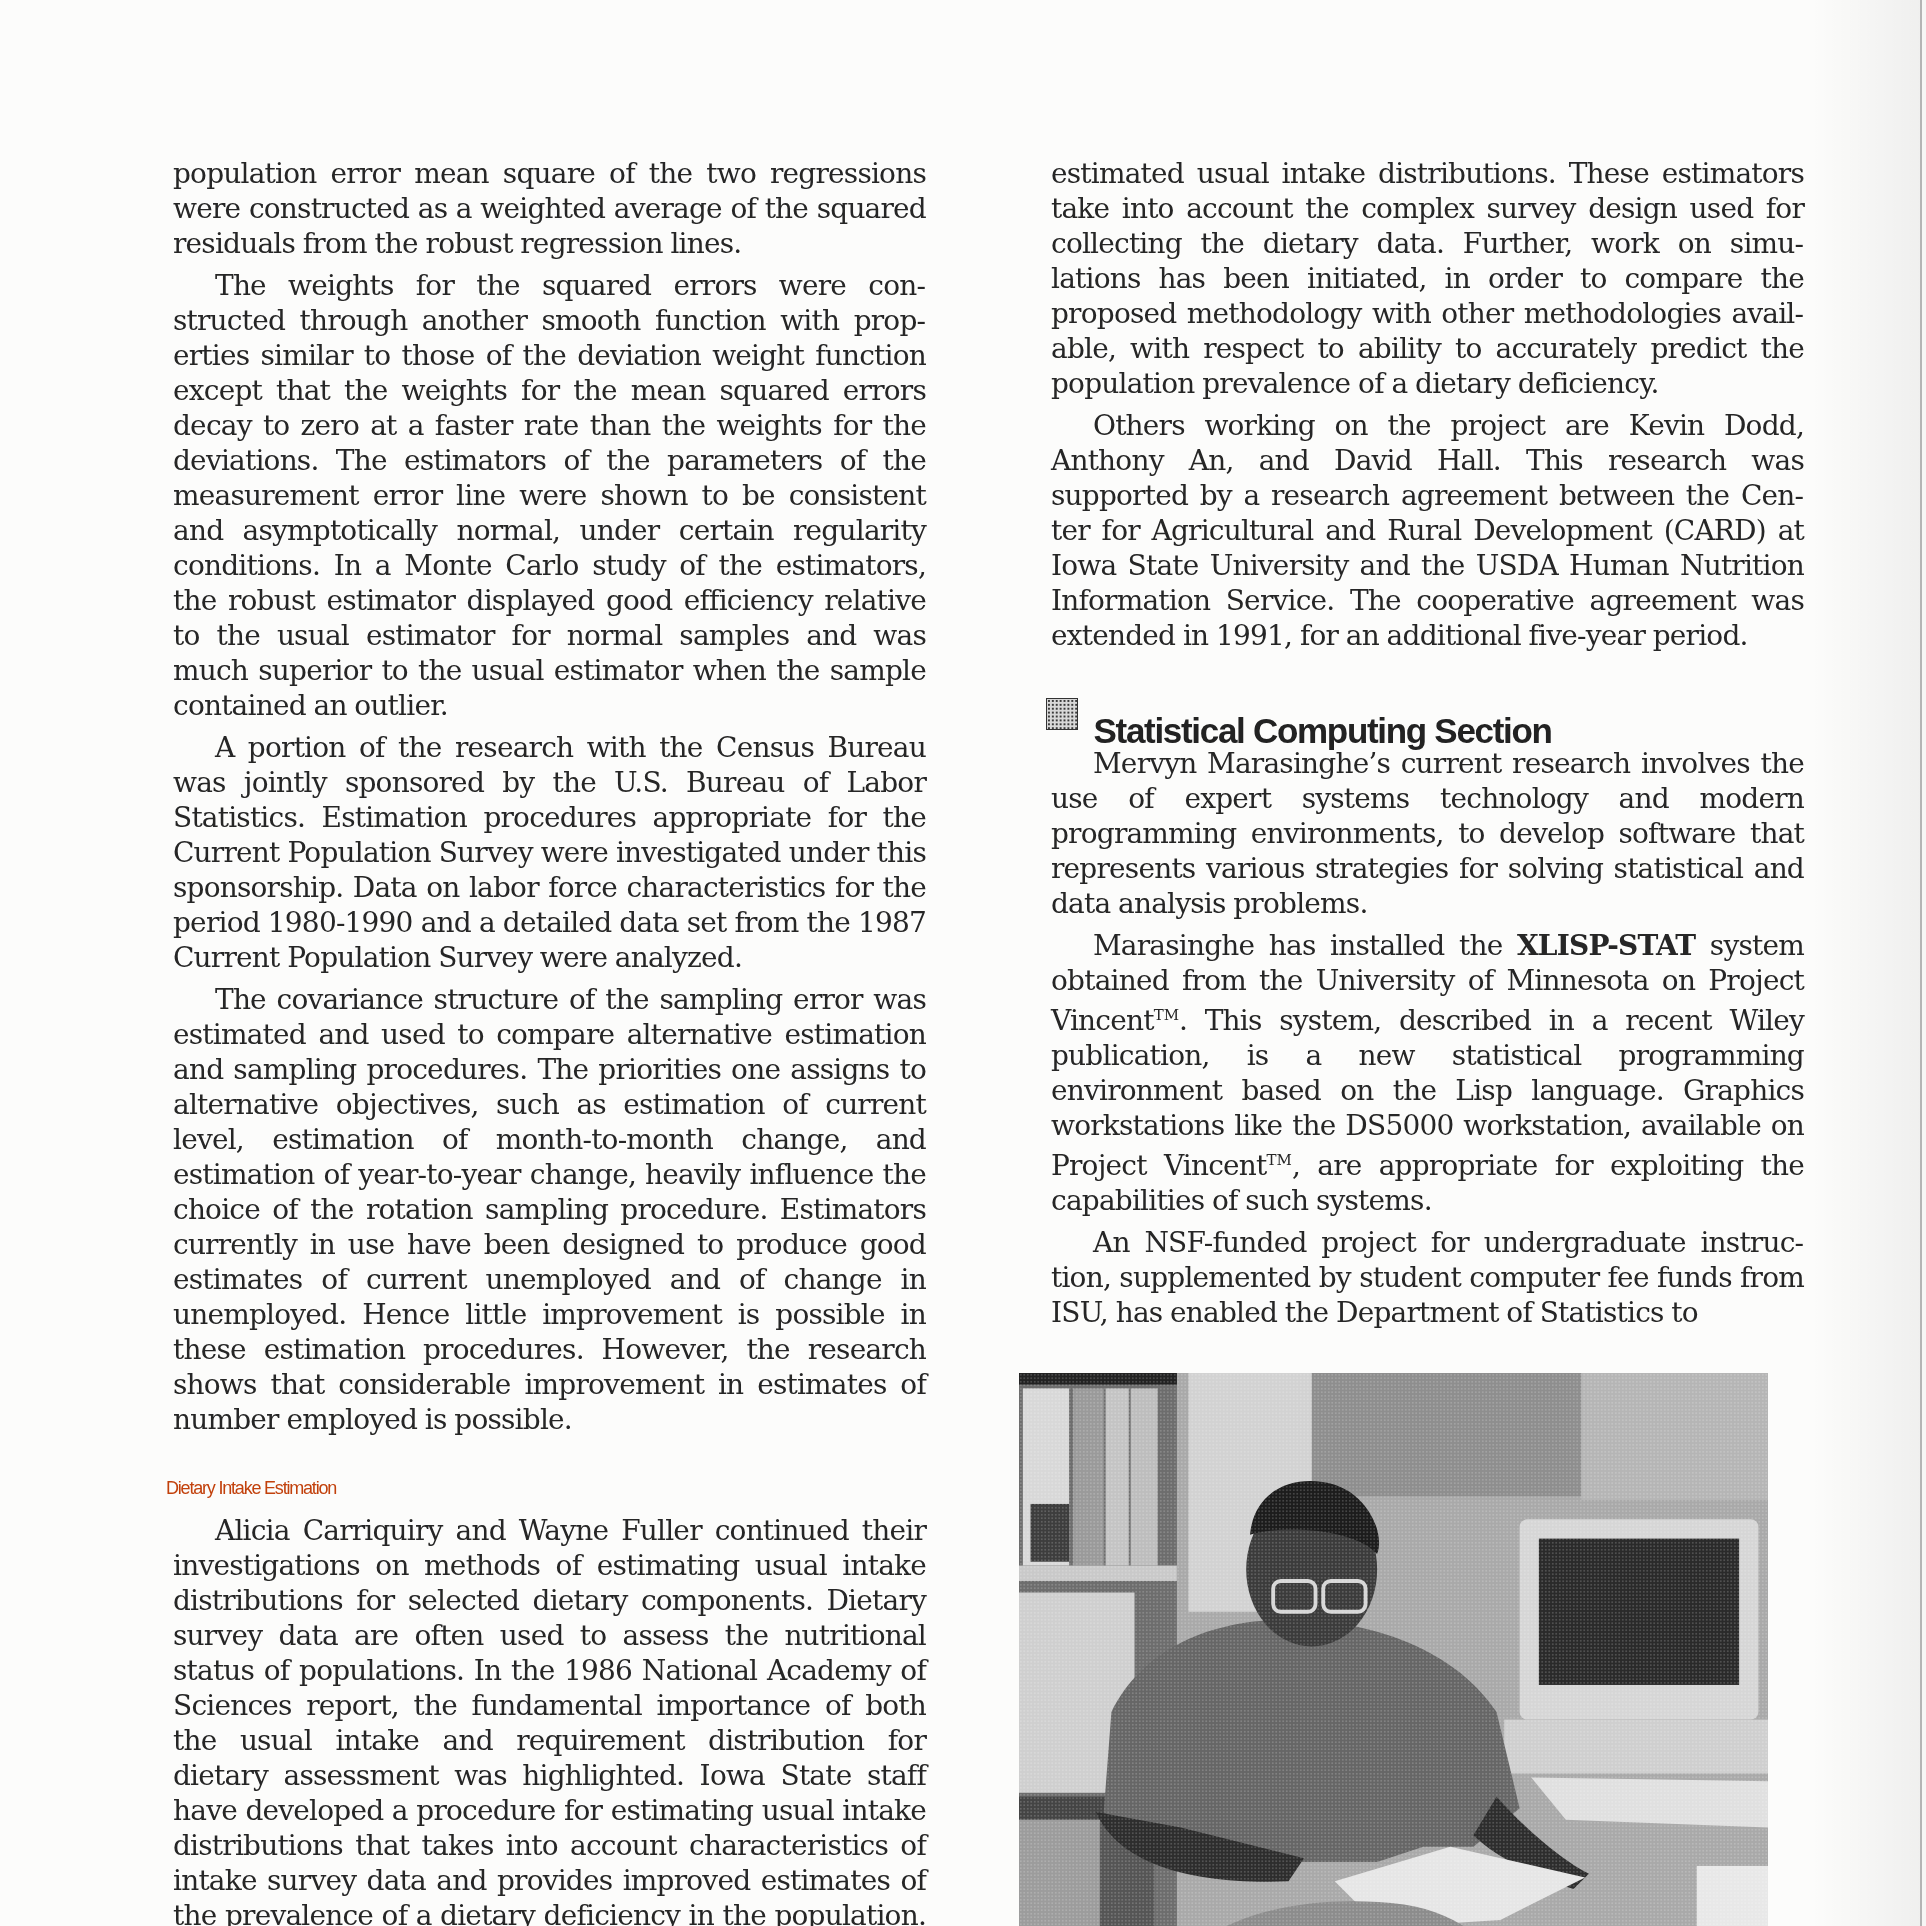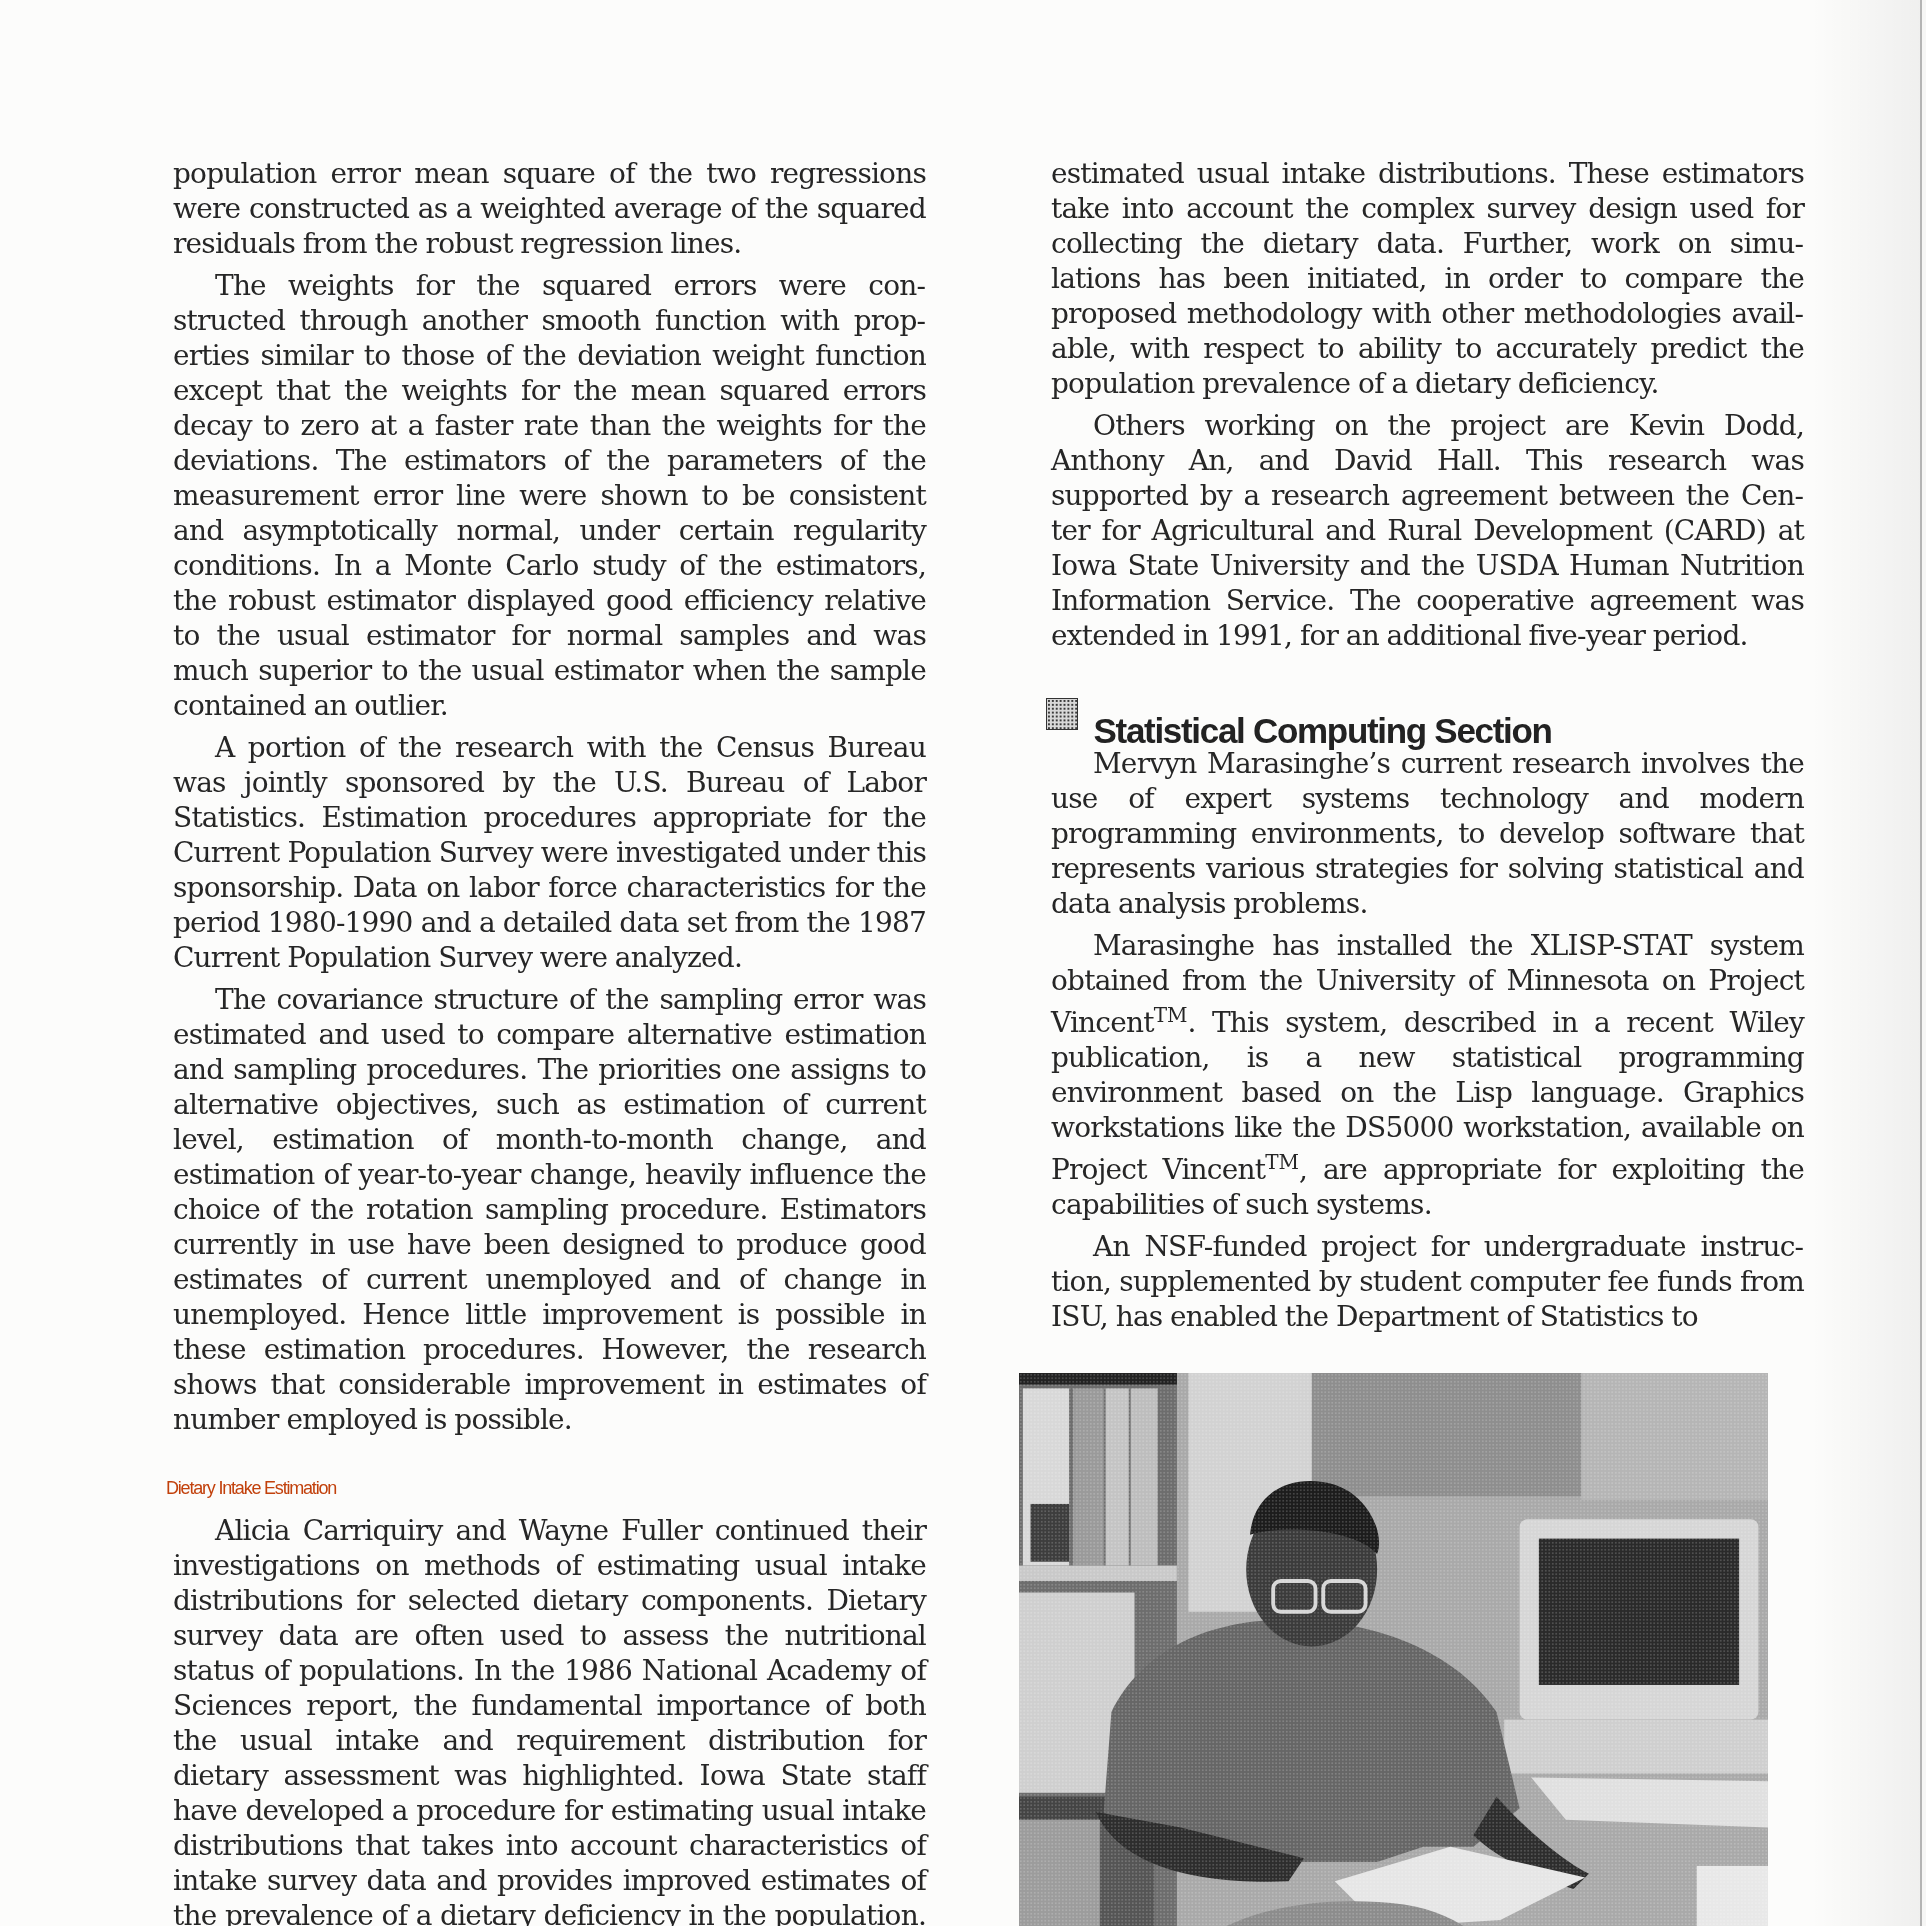--- a/index.html
+++ b/index.html
@@ -60,22 +60,22 @@
     background-size: 3.9px 3.9px;
   }
   .section-title {
     font-family: "Liberation Sans", sans-serif;
     font-weight: bold;
     font-size: 35px;
     letter-spacing: -1.3px;
     color: #222;
     margin-top: 33px;
   }
-  .bold-term { font-weight: normal; letter-spacing: -0.8px; }
-  .tm { font-size: 20px; vertical-align: 10px; letter-spacing: 0; }
+  .bold-term { font-weight: bold; letter-spacing: -0.8px; }
+  .tm { font-size: 15px; vertical-align: 10px; letter-spacing: 0; }
 
   .photo {
     position: absolute; left: 1019px; top: 1373px; width: 749px; height: 875px;
     background: #888;
     overflow: hidden;
   }
   .photo svg { display: block; width: 100%; height: 100%; }
   .photo .halftone {
     position: absolute; inset: 0;
     background-image: radial-gradient(rgba(255,255,255,0.18) 30%, transparent 36%);

